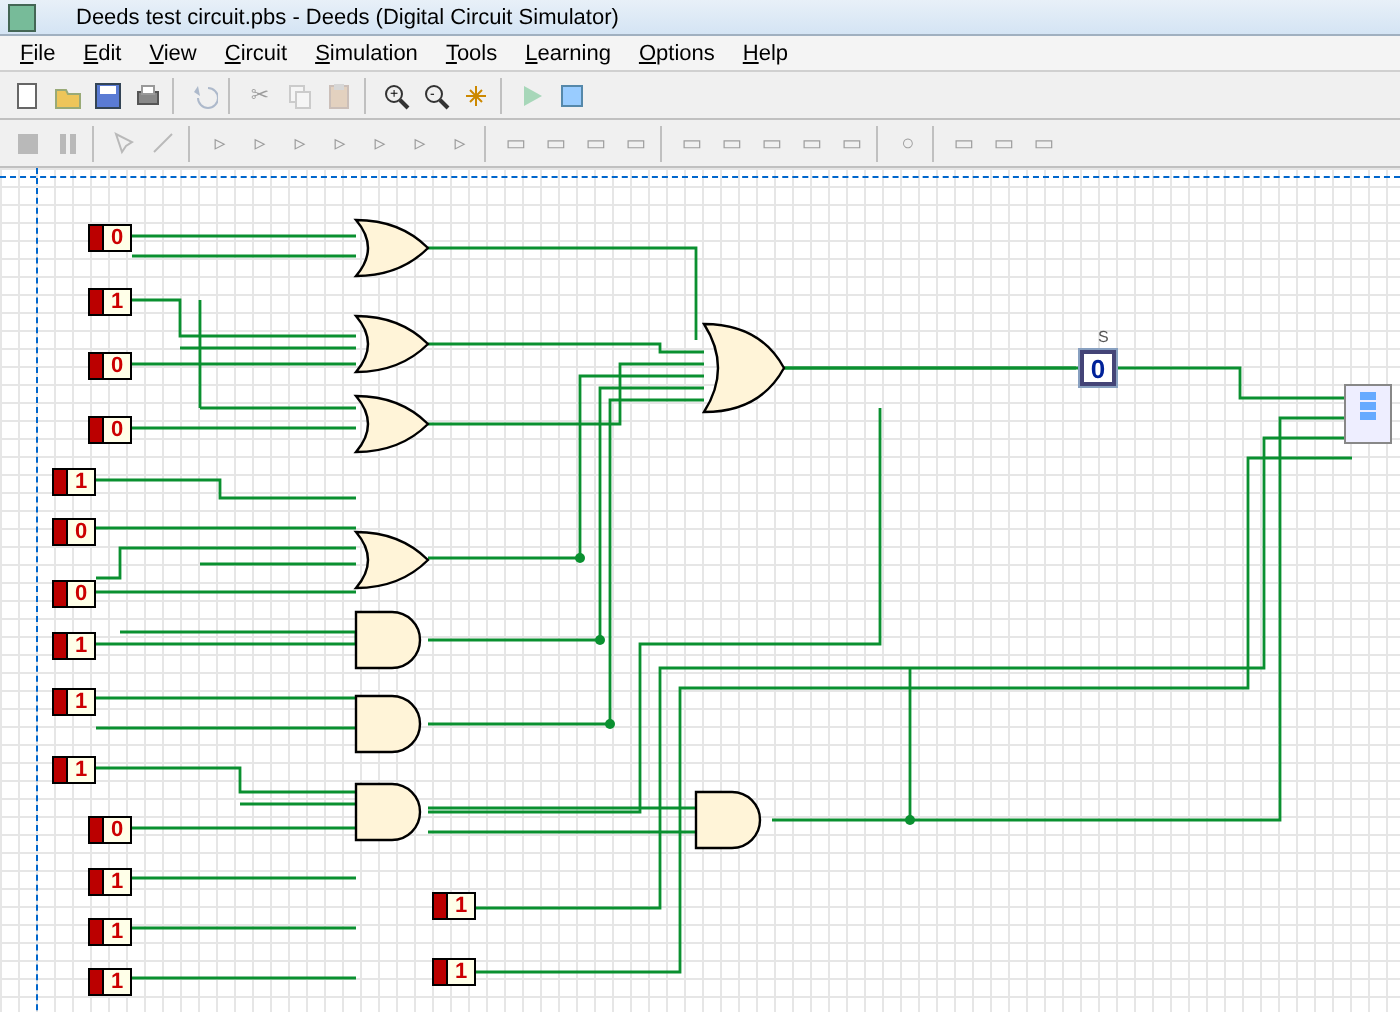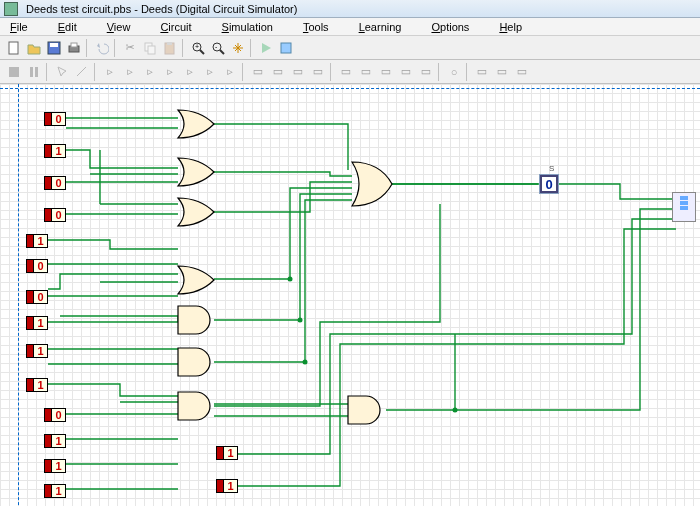--- a/index.html
+++ b/index.html
@@ -1,19 +1,19 @@
 <!DOCTYPE html>
 <html><head>
 <meta charset="utf-8">
 <style>
   * { box-sizing: border-box; margin: 0; padding: 0; }
   body { font-family: Tahoma, sans-serif; font-size: 11px; background: #fff; width: 700px; height: 506px; overflow: hidden; user-select: none; }
-  .titlebar { height: 18px; background: linear-gradient(#e8f0f8,#d4e4f4); display: flex; align-items: center; padding: 0 4px; gap: 8px; border-bottom: 1px solid #a0b0c0; }
+  .titlebar { height: 18px; background: linear-gradient(#e8f0f8,#d4e4f4); display: flex; align-items: center; padding: 0 4px; gap: 20px; border-bottom: 1px solid #a0b0c0; }
   .titlebar .icon { width: 14px; height: 14px; background: #7b9; border: 1px solid #465; }
-  .menubar { height: 18px; background: #f4f4f4; display: flex; align-items: center; padding: 0 4px; gap: 18px; border-bottom: 1px solid #d0d0d0; }
+  .menubar { height: 18px; background: #f4f4f4; display: flex; align-items: center; padding: 0 4px; gap: 2px; border-bottom: 1px solid #d0d0d0; }
   .menu-item { padding: 1px 6px; cursor: default; }
   .menu-item span { text-decoration: underline; }
   .toolbar { height: 24px; background: #f0f0f0; display: flex; align-items: center; padding: 0 4px; gap: 0; border-bottom: 1px solid #c0c0c0; }
   .tbtn { width: 20px; height: 20px; display: flex; align-items: center; justify-content: center; cursor: default; border: 1px solid transparent; }
   .tbtn.disabled { opacity: 0.35; }
   .tsep { width: 4px; height: 18px; border-left: 1px solid #c0c0c0; margin: 0 2px; }
   .canvas-wrap { position: relative; height: 446px; overflow: hidden; background: #fff; }
   .grid { position: absolute; inset: 0; background-image:
     linear-gradient(#e6e6e6 1px, transparent 1px),
     linear-gradient(90deg, #e6e6e6 1px, transparent 1px);

